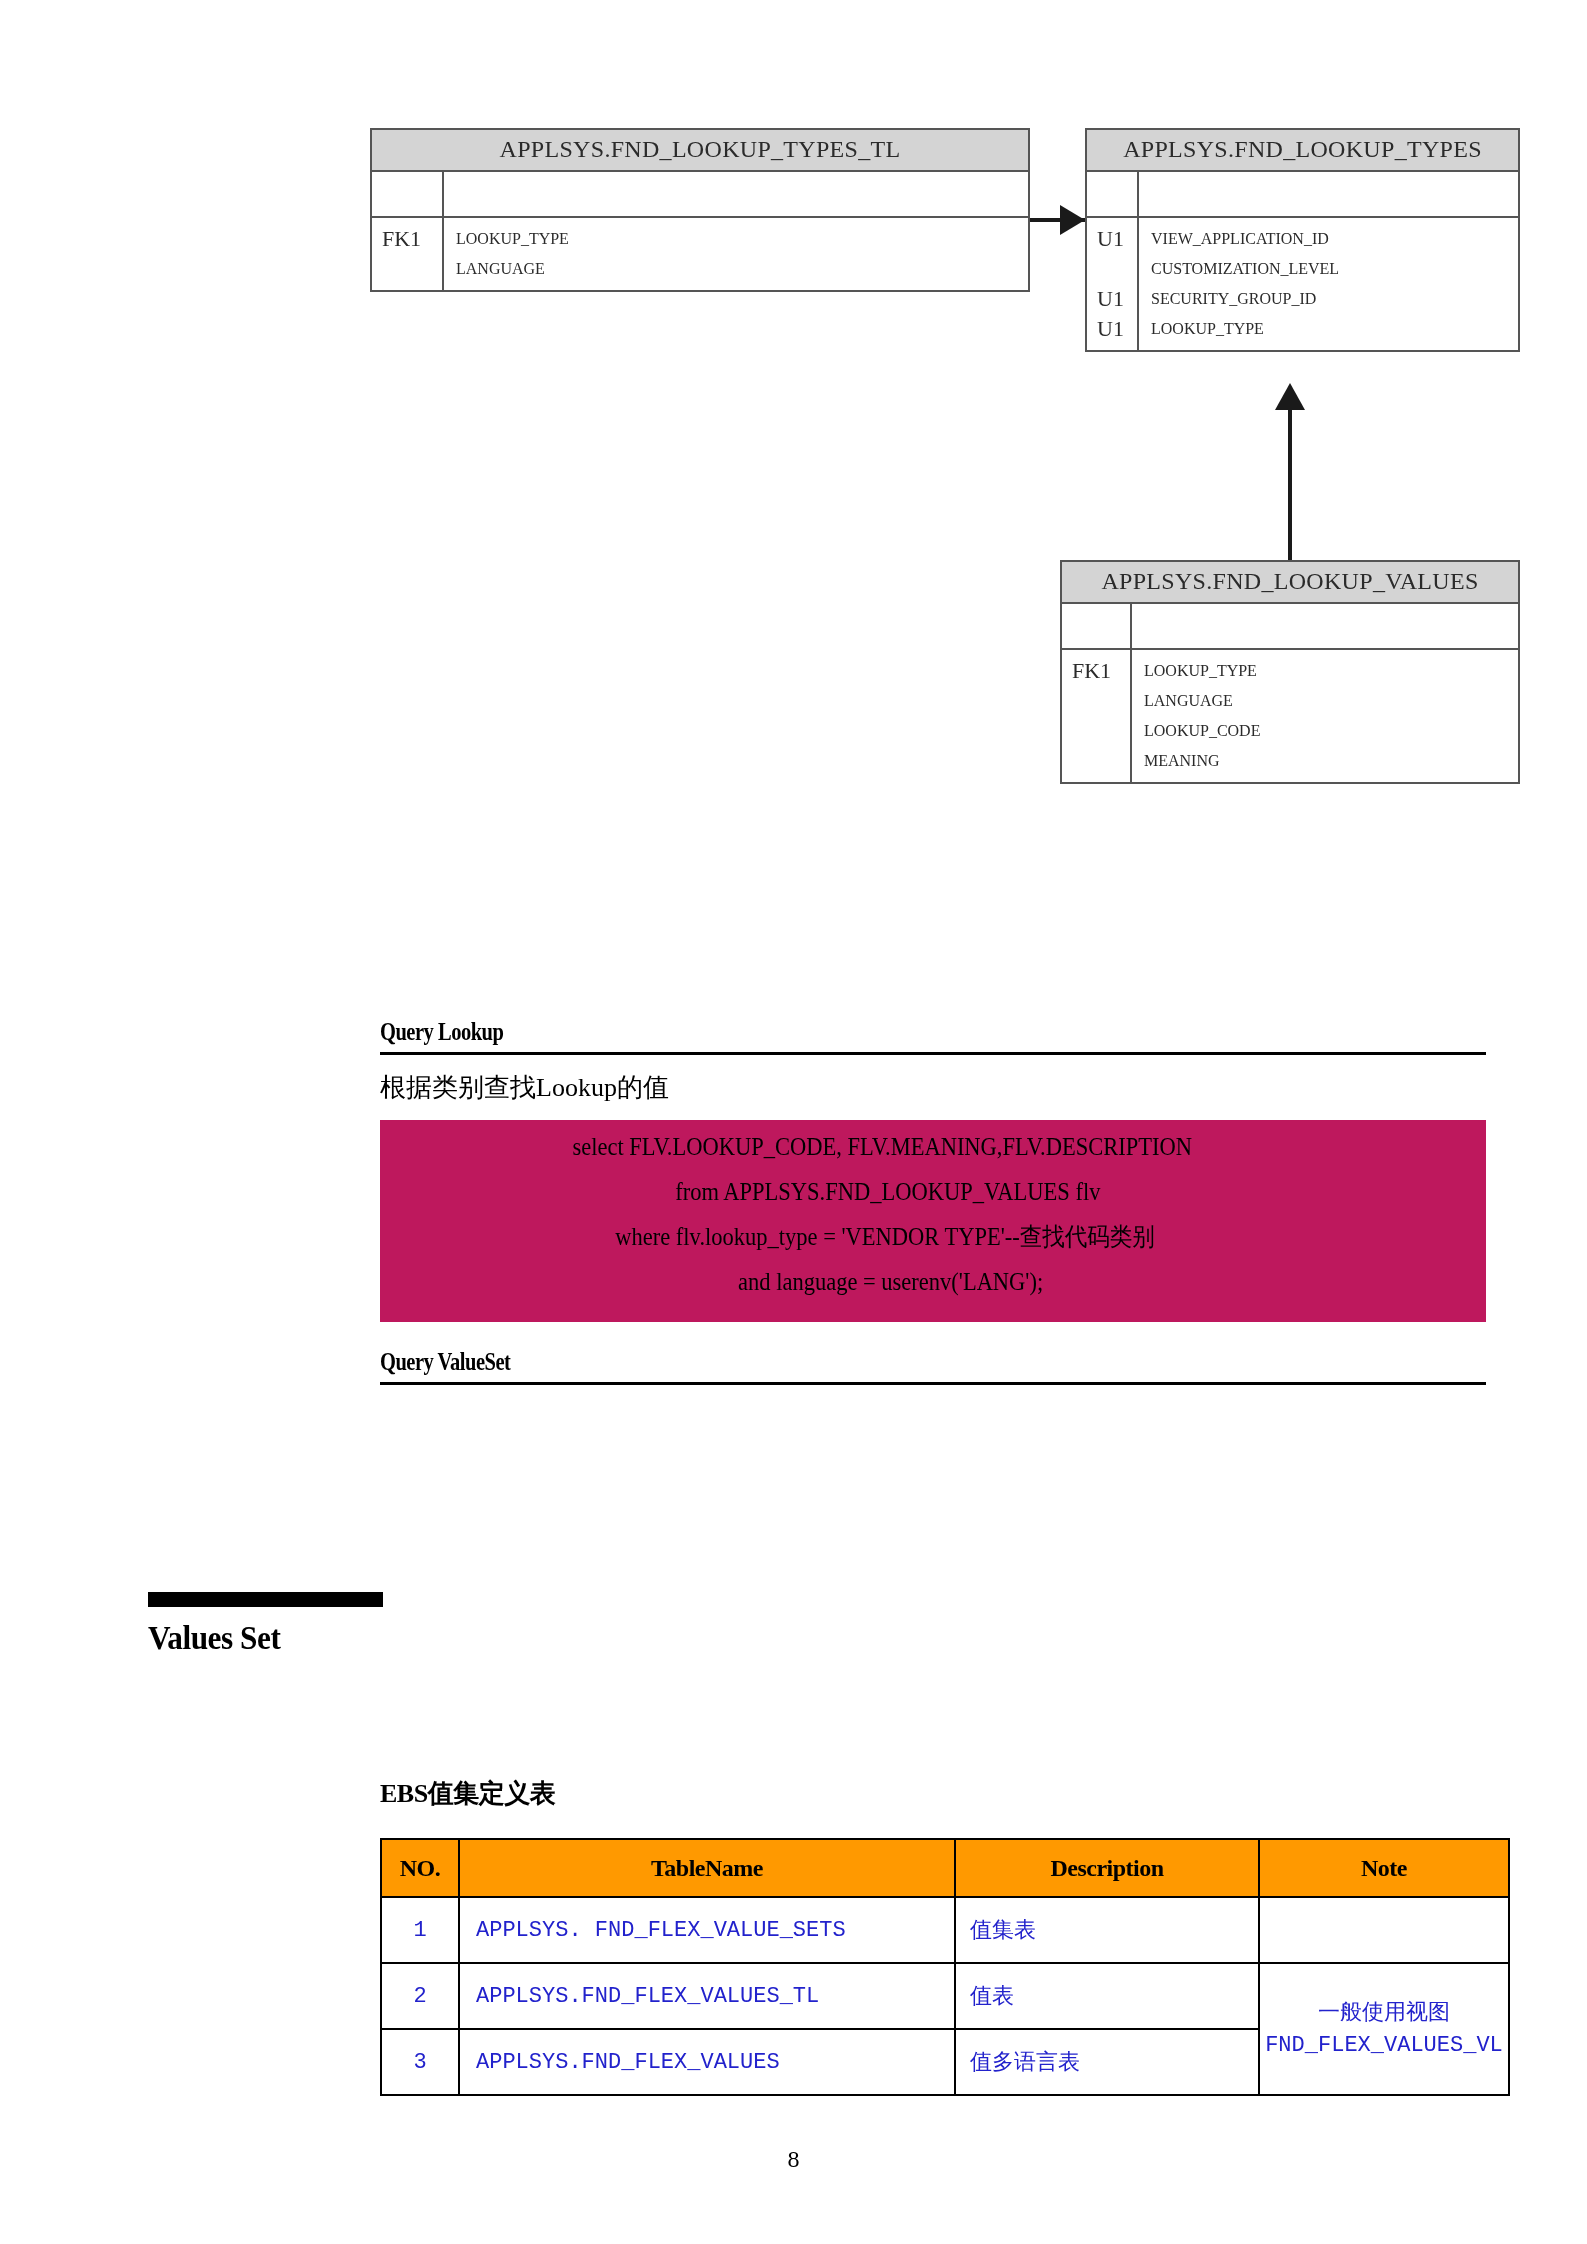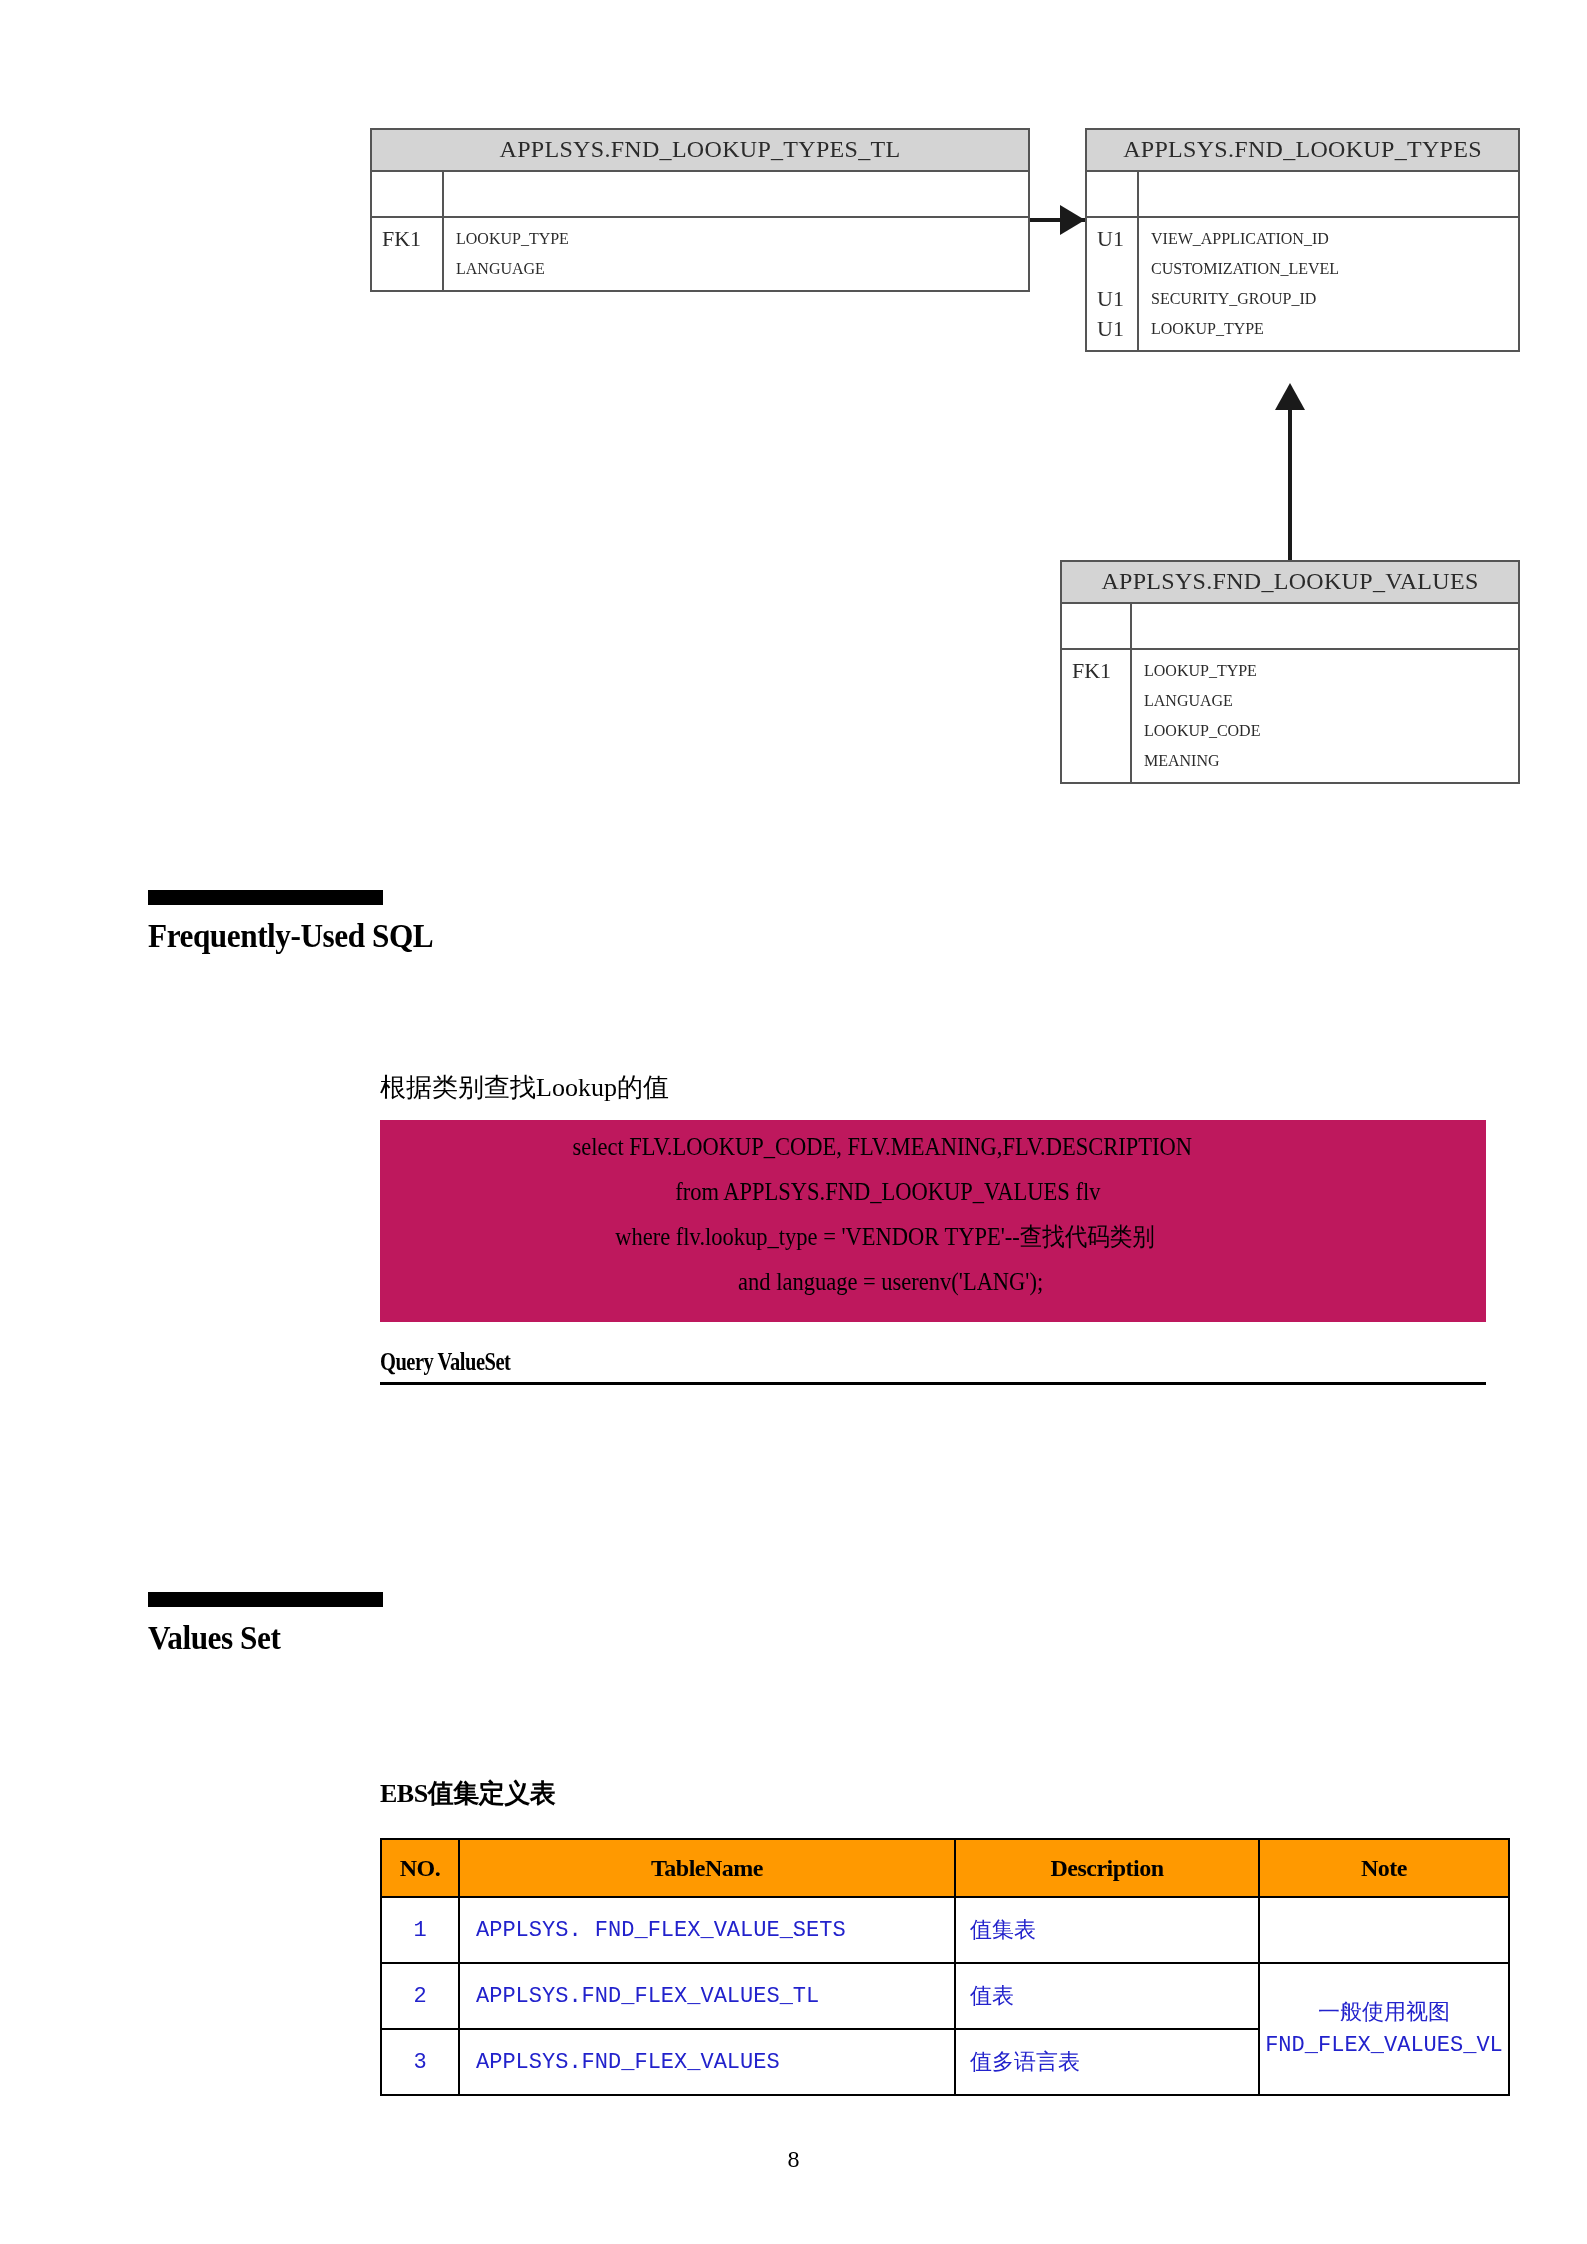--- a/index.html
+++ b/index.html
@@ -313,25 +313,25 @@
           <div class="er-keycol">FK1</div>
           <div class="er-fieldcol">LOOKUP_TYPE
 LANGUAGE
 LOOKUP_CODE
 MEANING</div>
         </div>
       </div>
     </div>
   </div>
 
-  <div class="h1-block" style="top:890px;">
-    <div class="h1-rule"></div>
-    <div class="h1-text">Frequently-Used SQL</div>
-  </div>
-
+
+  <div class="h2-block" style="top:1018px;">
+    <div class="h2-text">Query Lookup</div>
+    <div class="h2-rule"></div>
+  </div>
 
   <div class="cn-note" style="top:1070px;">根据类别查找Lookup的值</div>
 
   <div class="sql-block" style="top:1120px;">
     <div class="sql-line">select FLV.LOOKUP_CODE, FLV.MEANING,FLV.DESCRIPTION</div>
     <div class="sql-line">  from APPLSYS.FND_LOOKUP_VALUES flv</div>
     <div class="sql-line"> where flv.lookup_type = 'VENDOR TYPE'--查找代码类别</div>
     <div class="sql-line">   and language = userenv('LANG');</div>
   </div>
 

